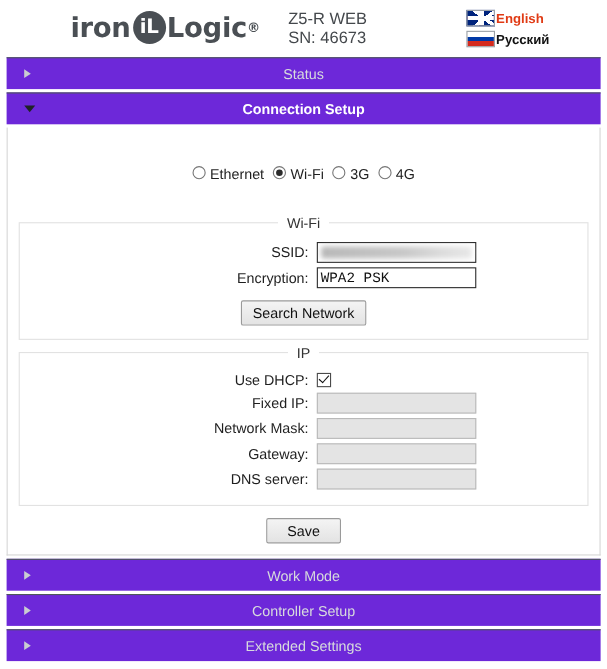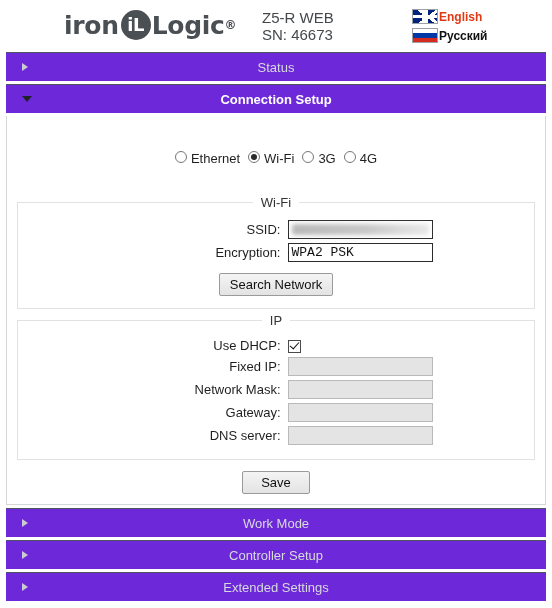--- a/index.html
+++ b/index.html
@@ -60,21 +60,21 @@
     top: 9px;
     font-size: 15px;
     line-height: 17px;
     color: #44484c;
     font-family: "Liberation Sans", sans-serif;
     margin-left: 14px;
   }
 
   .lang-box {
     position: absolute;
-    left: 412px;
+    left: 424px;
     top: 8px;
     width: 120px;
   }
   .lang-row {
     display: flex;
     align-items: center;
     height: 17px;
     margin-bottom: 2px;
     cursor: pointer;
   }

